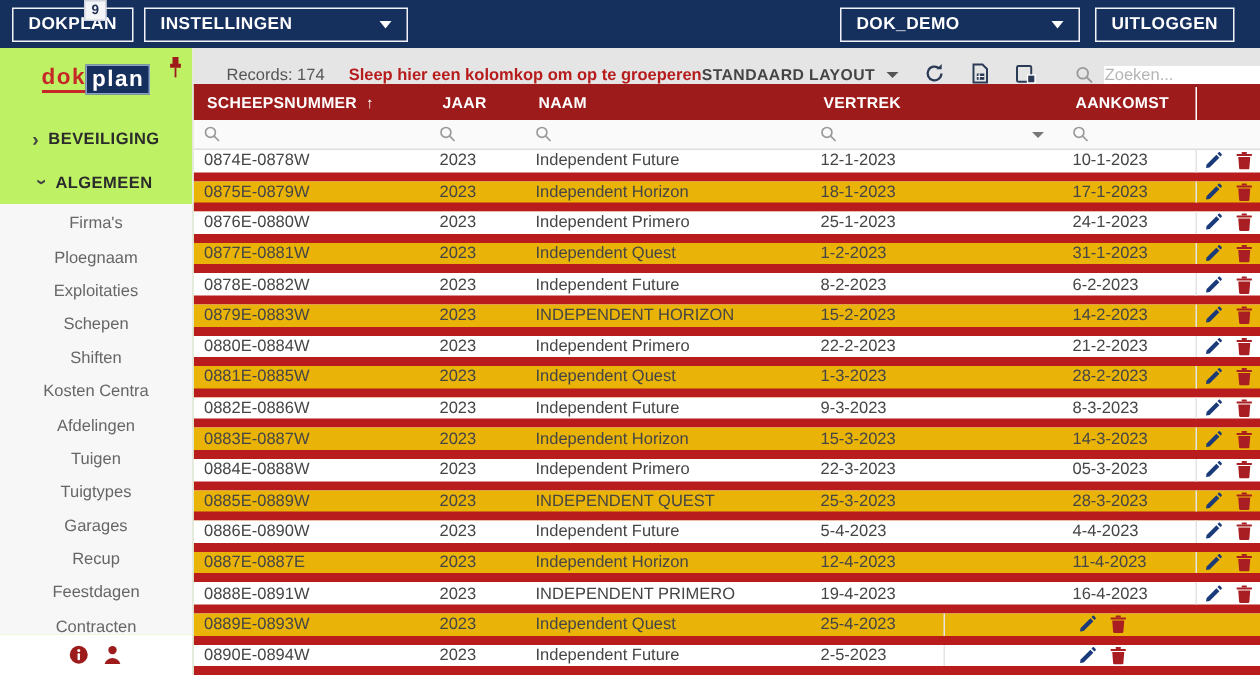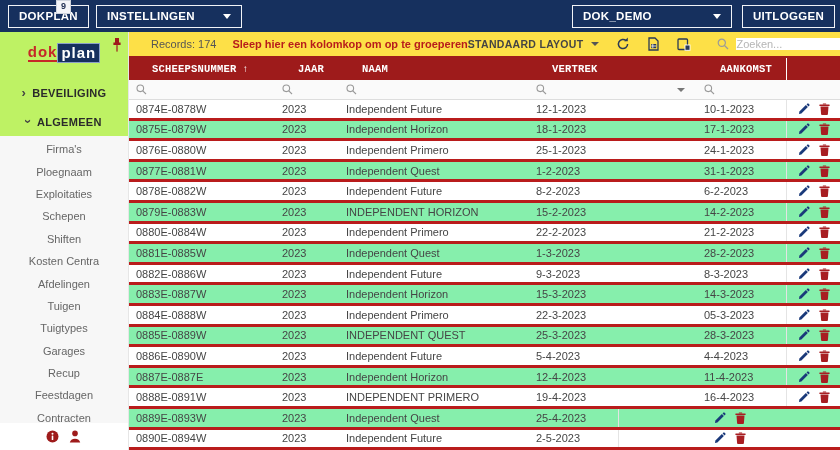--- a/index.html
+++ b/index.html
@@ -6,23 +6,23 @@
   html,body { width:840px; height:450px; overflow:hidden; }
   body { font-family:"Liberation Sans","DejaVu Sans",sans-serif; background:#fff; }
   .app { position:relative; width:840px; height:450px; overflow:hidden; background:#fff; }
 
   
   .topbar { position:relative; height:32px; background:#16305e; display:flex; align-items:center; padding:0 5px; }
   .tb-btn { height:23px; border:1.5px solid #f1f3f7; color:#fff; font-size:11.5px; font-weight:bold;
             display:flex; align-items:center; padding:0 10px; letter-spacing:.3px; cursor:pointer; }
   .tb-brand { margin-left:3px; }
   .tb-dd { justify-content:space-between; }
-  .tb-settings { width:146px; margin-left:7px; }
+  .tb-settings { width:176px; margin-left:7px; }
   .tb-db { width:160px; margin-left:auto;gap:37px; }
-  .tb-logout { margin-left:10px; margin-right:0; }
+  .tb-logout { margin-left:10px; margin-right:12px; }
   .caret-w { width:0; height:0; border-left:4px solid transparent; border-right:4px solid transparent; border-top:5px solid #fff; }
   .badge9 { position:absolute; left:56px; top:0; background:#f4f5f8; color:#1d2c50; font-size:9px; font-weight:bold;
             padding:1px 4px 2px; border:1px solid #cfd4dd; line-height:1; z-index:5; }
 
   
   .body-row { display:flex; height:418px; }
 
   
   .sidebar { width:129px; min-width:129px; background:#bef264; display:flex; flex-direction:column; border-right:1px solid #e6e6e6; }
   .side-top { padding-top:10px; }
@@ -37,46 +37,46 @@
   .side-item { height:22.4px; display:flex; align-items:center; justify-content:center;
                font-size:11px; color:#666; cursor:pointer; }
   .side-footer { height:27px; background:#fff; display:flex; align-items:center; justify-content:center; gap:9px; }
   .side-footer .ficon { display:flex; align-items:center; cursor:pointer; }
 
   
   .pin-wrap { position:absolute; left:111px; top:37px; cursor:pointer; z-index:4; }
 
   
   .main { flex:1; display:flex; flex-direction:column; overflow:hidden; }
-  .toolbar { height:26px; display:flex; align-items:center; background:#fde047; border-bottom:2px solid #9e1b1b; padding-left:22px; }
+  .toolbar { height:26px; display:flex; align-items:flex-end; background:#e5e5e5; border-bottom:2px solid #9e1b1b; padding-left:22px; }
   .records { font-size:11px; color:#555; white-space:nowrap; }
   .group-hint { font-size:11px; font-weight:bold; color:#b71c1c; margin-left:16px; white-space:nowrap; }
   .layout-sel { margin-left:auto; display:flex; align-items:center; gap:8px; font-size:10.5px; font-weight:bold;
                 color:#444; letter-spacing:.3px; cursor:pointer; white-space:nowrap; }
   .caret-g { width:0; height:0; border-left:4px solid transparent; border-right:4px solid transparent; border-top:4px solid #555; }
   .tool-ic { margin-left:17px; display:flex; align-items:center; cursor:pointer; }
   .searchbox { display:flex; align-items:center; margin-left:26px; gap:7px; }
   .searchbox input { border:none; outline:none; font-size:11px; color:#555; width:110px; font-family:inherit; }
   .searchbox input::placeholder { color:#b5b5b5; }
 
   
   .grid { flex:1; display:flex; flex-direction:column; overflow:hidden; }
-  .c1 { width:146px; min-width:146px; } .c2 { width:64px; min-width:64px; } .c3 { width:190px; min-width:190px; }
+  .c1 { width:146px; min-width:146px; } .c2 { width:64px; min-width:64px;margin-left:11px; } .c3 { width:190px; min-width:190px; }
   .c4 { width:168px; min-width:168px; } .c5 { width:89px; min-width:89px; } .c6 { flex:1; }
   .ghead { height:22px; background:#9e1b1b; display:flex; align-items:center; }
-  .hcell { color:#fff; font-size:10.5px; font-weight:bold; letter-spacing:.2px; padding-left:23px;
-           display:flex; align-items:center; gap:6px; height:100%; cursor:pointer;font-family:Liberation Mono, monospace; }
+  .hcell { color:#fff; font-size:10.5px; font-weight:bold; letter-spacing:.2px; padding-left:9px;
+           display:flex; align-items:center; gap:6px; height:100%; cursor:pointer; }
   .hcell.actions-h { border-left:1px solid #fff; cursor:default; }
   .sort { font-size:10px; font-weight:normal; }
   .frow { height:20px; background:#fafafa; border-bottom:1px solid #ddd; display:flex; align-items:center; }
   .fcell { padding-left:7px; display:flex; align-items:center; height:100%; cursor:text; position:relative; }
   .fcaret { position:absolute; right:12px; width:0; height:0; border-left:4px solid transparent; border-right:4px solid transparent; border-top:4px solid #777; }
   .rows { flex:1; overflow:hidden; }
-  .trow { height:20.6px; display:flex; align-items:center; border-bottom:3px solid #b91c1c; background:#fff; }
-  .trow.alt { background:#86efac;align-items:center; }
+  .trow { height:20.6px; display:flex; align-items:center; border-bottom:6px solid #b91c1c; background:#fff; }
+  .trow.alt { background:#eab308;align-items:center; }
   .c { font-size:11px; color:#454545; padding-left:7px; white-space:nowrap; overflow:hidden; }
   .c.actions { display:flex; align-items:center; justify-content:center; gap:9px; border-left:1px solid #e4e4e4; height:100%; padding-left:0; }
   .iconbtn { display:flex; align-items:center; cursor:pointer; }
 </style>
 </head>
 <body>
 
 <div class="app">
 
   <header class="topbar">

